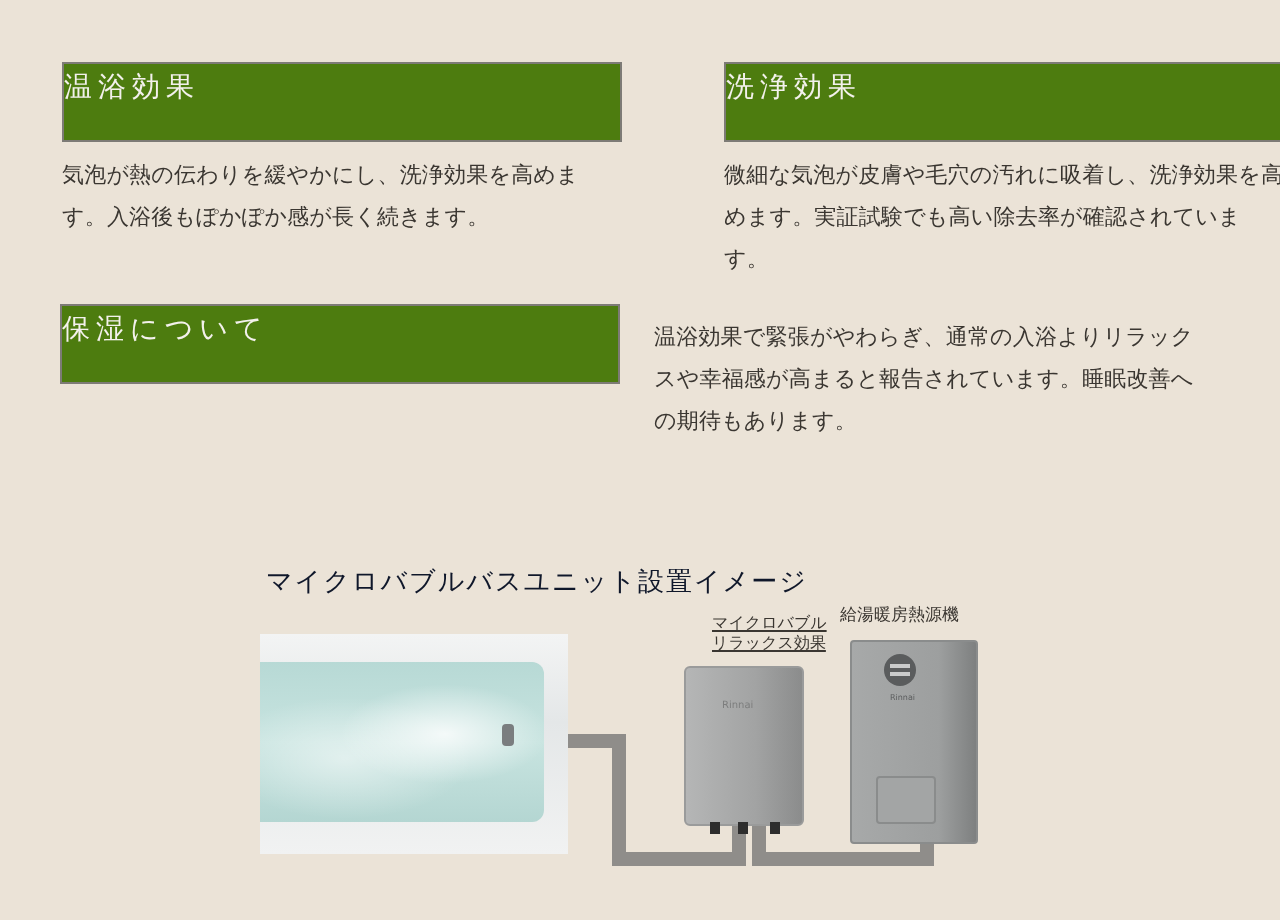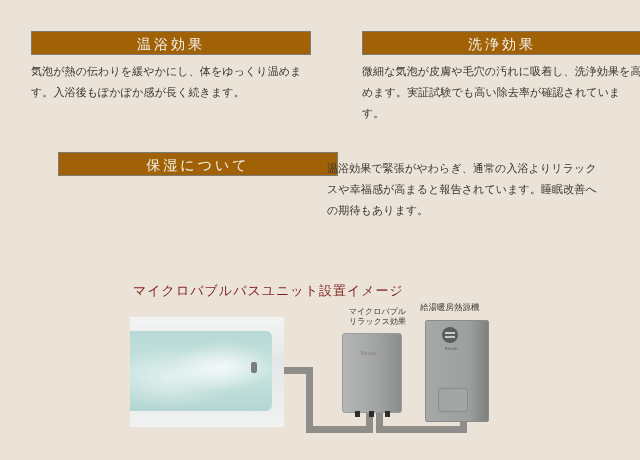--- a/index.html
+++ b/index.html
@@ -5,48 +5,48 @@
   html, body { margin: 0; padding: 0; }
   body {
     width: 640px; height: 460px; overflow: hidden;
     background: #ebe3d7;
     font-family: "DejaVu Serif", "Liberation Serif", serif;
     color: #333333;
     position: relative;
   }
   .section { position: absolute; width: 280px; }
   .header {
-    height: 24px; line-height: 24px;
-    background: #a16207;
+    height: 40px; line-height: 24px;
+    background: #4d7c0f;
     border: 1px solid #7d7b76;
     box-sizing: border-box;
     color: #f3f1ec;
-    text-align: center;
+    text-align: left;
     font-size: 14px;
     letter-spacing: 3px;
   }
   .body-text {
     margin-top: 6px;
     font-size: 11px;
     line-height: 21px;
     letter-spacing: 0.1px;
     color: #3a3631;
   }
   #s1 { left: 31px; top: 31px; }
   #s2 { left: 328px; top: 31px; margin-left: 34px; }
-  #s3 { left: 30px; top: 152px; margin-left: 28px; }
+  #s3 { left: 30px; top: 152px; }
   #s4 { left: 327px; top: 152px; }
 
   .diagram-title {
     position: absolute; left: 133px; top: 282px;
-    font-size: 13px; color: #7f1d1d; letter-spacing: 1px;
+    font-size: 13px; color: #0f172a; letter-spacing: 1px;
   }
   .label-unit {
-    position: absolute; left: 336px; top: 307px; width: 70px;
-    font-size: 8px; line-height: 10px; text-align: right; color: #3a3631;
+    position: absolute; left: 356px; top: 307px; width: 70px;
+    font-size: 8px; line-height: 10px; text-align: left; color: #3a3631; text-decoration: underline;
   }
   .label-boiler {
     position: absolute; left: 420px; top: 302px; width: 80px;
     font-size: 8.5px; color: #3a3631;
   }
   .bath {
     position: absolute; left: 130px; top: 317px; width: 154px; height: 110px;
     background: linear-gradient(180deg, #f3f4f4 0%, #e4e7e8 40%, #f1f2f2 100%);
   }
   .bath-water {
@@ -93,21 +93,21 @@
   .boiler-brand {
     position: absolute; left: 19px; top: 25px; font-size: 4px; color: #5a5c5d;
     font-family: "DejaVu Sans", sans-serif;
   }
 </style>
 </head>
 <body>
 
 <div class="section" id="s1">
   <div class="header">温浴効果</div>
-  <div class="body-text">気泡が熱の伝わりを緩やかにし、体をゆっくり温めます。入浴後もぽかぽか感が長く続きます。</div>
+  <div class="body-text">気泡が熱の伝わりを緩やかにし、洗浄効果を高めます。入浴後もぽかぽか感が長く続きます。</div>
 </div>
 
 <div class="section" id="s2">
   <div class="header">洗浄効果</div>
   <div class="body-text">微細な気泡が皮膚や毛穴の汚れに吸着し、洗浄効果を高めます。実証試験でも高い除去率が確認されています。</div>
 </div>
 
 <div class="section" id="s3">
   <div class="header">保湿について</div>
 </div>

